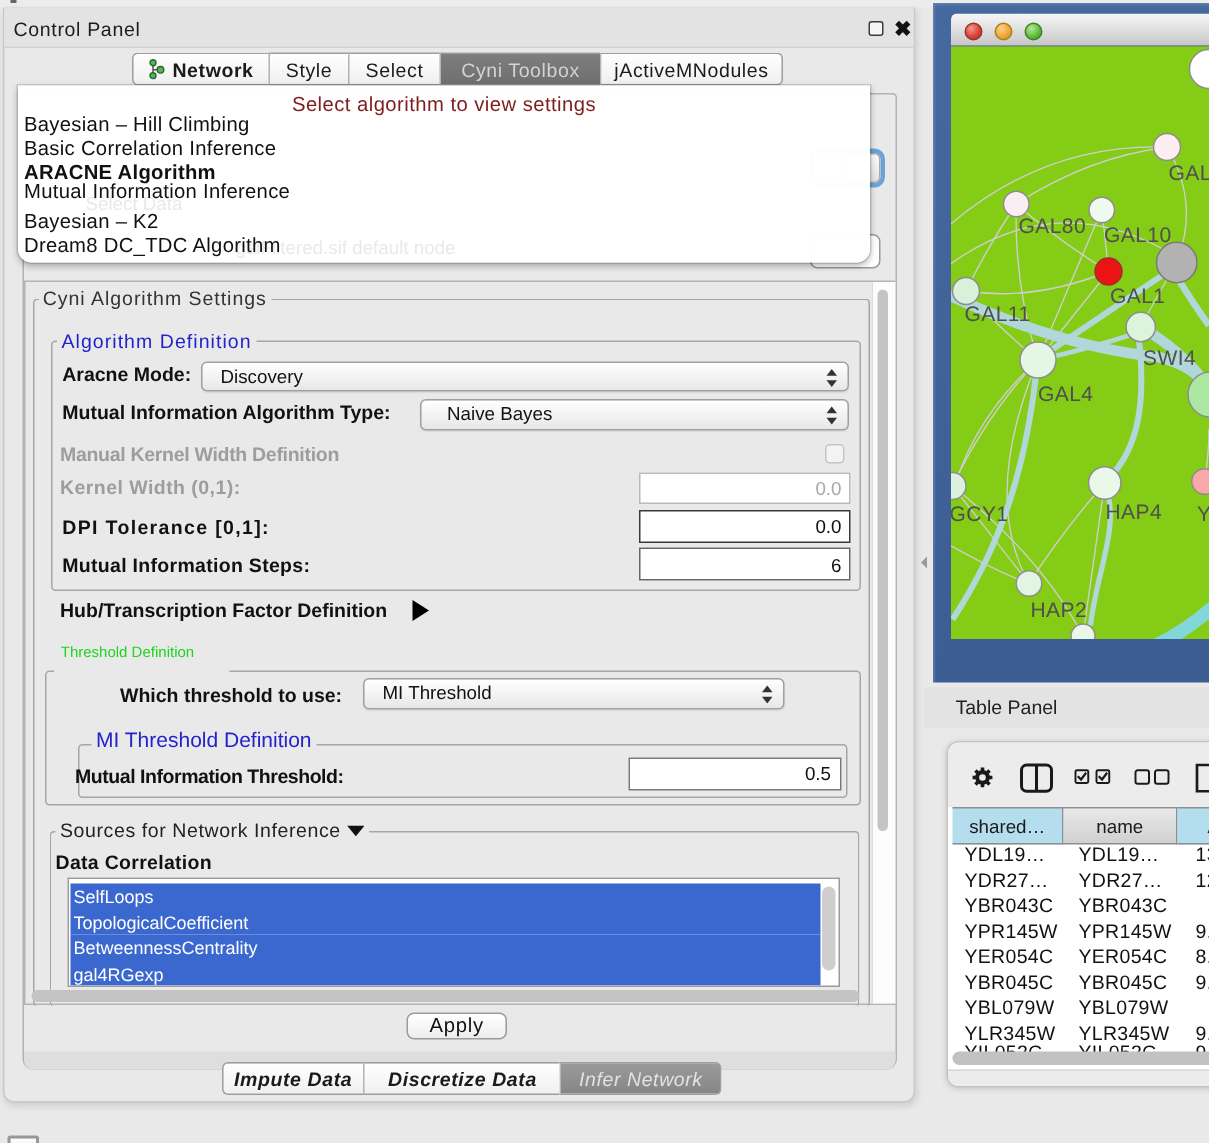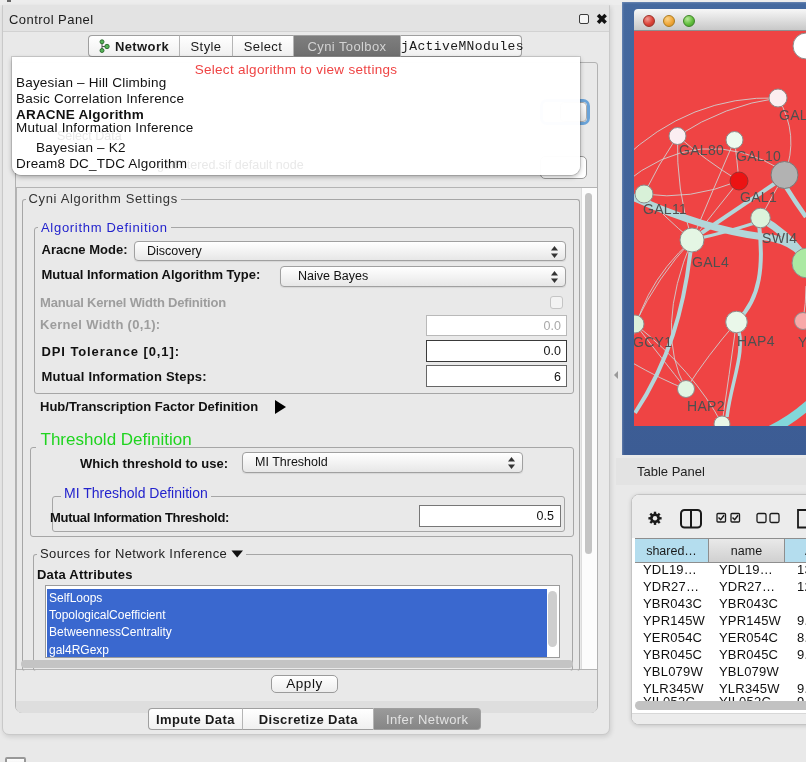--- a/index.html
+++ b/index.html
@@ -28,30 +28,30 @@
 .combo .ar { position:absolute; right:6px; top:3px; width:9px; height:14px; }
 .field { position:absolute; background:#fff; font-size:12.5px; color:#111; text-align:right; padding:3px 5px 0 0; }
 #dlist { left:45px; top:585px; width:515px; height:73px; border:1px solid #9b9b9b; background:#fff; overflow:hidden; }
 .drow { position:absolute; left:1px; width:500px; height:17.2px; background:#3a68cf; color:#fff; font-size:12px; padding:2.5px 0 0 2px; }
 #dscroll { position:absolute; right:2px; top:5px; width:9px; height:56px; background:#cecece; border-radius:5px; }
 #vsb { left:581px; top:188px; width:16px; height:481px; background:#fcfcfc; border-left:1px solid #dcdcdc; }
 #vsbThumb { left:584.5px; top:193px; width:7.5px; height:361px; background:#c4c4c4; border-radius:4px; }
 #hsbThumb { left:21px; top:659.5px; width:552px; height:8px; background:#c4c4c4; border-radius:4px; }
 #applyBtn { left:271px; top:675px; width:67px; height:18px; border:1px solid #9b9b9b; border-radius:5px; background:linear-gradient(#ffffff,#ededed); text-align:center; font-size:13.5px; color:#111; line-height:16px; letter-spacing:0.5px; }
 #btabStrip { left:16px; top:701px; width:581px; height:11.5px; background:#dedede; border-radius:0 0 6px 6px; }
-#btabs { left:147.6px; top:708px; height:21px; display:flex; font-size:13px; color:#1a1a1a; }
+#btabs { left:147.6px; top:708px; height:21px; display:flex; font-size:13px; color:#1a1a1a;font-style:italic; }
 #btabs .sel { background:linear-gradient(#9a9a9a,#868686); color:#e2e2e2; }
 #popup { left:12px; top:57px; width:568px; height:118px; background:rgba(255,255,255,0.98); border-radius:0 0 9px 9px; box-shadow:0 2px 5px rgba(0,0,0,0.3), 0 0 0 1px rgba(0,0,0,0.12); }
-#popup .ph { position:absolute; left:0; width:100%; text-align:center; top:5px; font-size:13.5px; color:#ef4444; letter-spacing:0.3px; }
+#popup .ph { position:absolute; left:0; width:100%; text-align:center; top:5px; font-size:13.5px; color:#7f1d1d; letter-spacing:0.3px; }
 .pitem { position:absolute; left:4px; font-size:13.5px; color:#111; white-space:nowrap; letter-spacing:0.2px; }
 .ghost { position:absolute; font-size:12.5px; color:#e9e9e9; white-space:nowrap; }
 #nv { left:622px; top:2px; width:184px; height:453px; background:linear-gradient(#45699f,#3c5c94); box-shadow:inset 1px 1px 2px rgba(255,255,255,0.2); }
 #nvTitle { left:634px; top:9px; width:172px; height:22px; background:linear-gradient(#f7f7f7,#c8c8c8); border-bottom:1px solid #8e8e8e; border-radius:4px 0 0 0; }
 .tl { position:absolute; top:6px; width:12px; height:12px; border-radius:50%; }
-#nvCanvas { left:634px; top:31px; width:172px; height:395px; background:#ef4444; overflow:hidden; }
+#nvCanvas { left:634px; top:31px; width:172px; height:395px; background:#84cc16; overflow:hidden; }
 #tpStrip { left:616px; top:458px; width:190px; height:27px; background:#e3e3e3; }
 #tpStripT { left:637px; top:464px; font-size:13px; color:#222; }
 #tp { left:631px; top:494px; width:180px; height:231px; background:#fff; border:1px solid #c4c4c4; border-radius:8px 0 0 8px; box-shadow:0 1px 4px rgba(0,0,0,0.15); overflow:hidden; }
 .hdrCell { position:absolute; top:43px; height:25px; border-top:1px solid #8e8e8e; border-bottom:1px solid #8e8e8e; font-size:12.5px; color:#1a1a1a; text-align:center; padding-top:5px; }
 .tcell { position:absolute; font-size:13px; color:#111; white-space:nowrap; letter-spacing:0.2px; }
 #tpHscroll { position:absolute; left:3px; top:206px; width:176px; height:9px; background:#c2c2c2; border-radius:5px; }
 #tpFoot { position:absolute; left:0; top:218px; width:100%; height:13px; background:#ececec; border-top:1px solid #d8d8d8; }
 #topStrip { left:0; top:0; width:806px; height:5px; background:#ededed; }
 #blIcon { left:5px; top:757px; width:21px; height:12px; border:2px solid #989898; border-radius:2px; background:linear-gradient(#ffffff,#e8e8e8); }
 </style>
@@ -73,21 +73,21 @@
   <div id="tabbar" class="abs">
     <div class="tab first" style="width:91px;"><svg width="11" height="14" viewBox="0 0 11 14" style="vertical-align:-2px;margin-right:5px">
           <path d="M3 3.5 L3 11 M3 7.5 L7.5 7.5" stroke="#555" stroke-width="1" fill="none"></path>
           <circle cx="3" cy="2.8" r="2" fill="#55b457" stroke="#27662a" stroke-width="0.9"></circle>
           <circle cx="8" cy="7.5" r="2.2" fill="#55b457" stroke="#27662a" stroke-width="0.9"></circle>
           <circle cx="3" cy="11.5" r="2" fill="#55b457" stroke="#27662a" stroke-width="0.9"></circle>
         </svg>Network</div>
     <div class="tab" style="width:53px;">Style</div>
     <div class="tab" style="width:61px;">Select</div>
     <div class="tab sel" style="width:107px;">Cyni Toolbox</div>
-    <div class="tab last" style="width:122px;font-family:Liberation Mono, monospace;">jActiveMNodules</div>
+    <div class="tab last" style="width:122px;">jActiveMNodules</div>
   </div>
 
   <div class="fs" style="left:22px;top:199px;width:558px;height:472px;border-bottom:none;"></div>
   <div class="flab" style="left:25.5px;top:191.4px;color:#333;letter-spacing:0.65px;">Cyni Algorithm Settings</div>
 
   <div class="fs" style="left:34px;top:227px;width:540px;height:167px;"></div>
   <div class="flab" style="left:38px;top:219.8px;color:#2323cd;letter-spacing:0.7px;">Algorithm Definition</div>
   <div class="lbl" style="left:41.5px;top:241.8px;">Aracne Mode:</div>
   <div class="combo" style="left:134px;top:241px;width:432px;height:20px;line-height:18px;">Discovery<span class="ar"><svg width="9" height="14">
           <path d="M4.5 1 L8 5.5 L1 5.5 Z" fill="#333"></path>
@@ -105,36 +105,36 @@
   <div class="lbl" style="left:41.5px;top:343.8px;letter-spacing:0.9px;">DPI Tolerance [0,1]:</div>
   <div class="field" style="left:426px;top:339.5px;width:141px;height:22px;border:1.6px solid #3a3a3a;padding-top:3.5px;">0.0</div>
   <div class="lbl" style="left:41.5px;top:368.8px;letter-spacing:0.2px;">Mutual Information Steps:</div>
   <div class="field" style="left:426px;top:364.5px;width:141px;height:22px;border:1px solid #666;padding-top:4px;">6</div>
 
   <div class="lbl" style="left:40px;top:398.8px;">Hub/Transcription Factor Definition</div>
   <div class="abs" style="left:274.5px;top:400px;width:0;height:0;border-left:11px solid #000;border-top:7.5px solid transparent;border-bottom:7.5px solid transparent;"></div>
 
   <div class="fs" style="left:30px;top:447px;width:544px;height:90px;"></div>
   <div class="abs" style="left:36px;top:446px;width:117px;height:3px;background:#e9e9e9;"></div>
-  <div class="flab" style="left:37.5px;top:429.8px;color:#1fd41f;letter-spacing:0px;background:none;font-size:17px;">Threshold Definition</div>
+  <div class="flab" style="left:37.5px;top:429.8px;color:#1fd41f;letter-spacing:0px;background:none;font-size:10px;">Threshold Definition</div>
   <div class="lbl" style="left:80px;top:455.6px;">Which threshold to use:</div>
   <div class="combo" style="left:242px;top:452px;width:281px;">MI Threshold<span class="ar"><svg width="9" height="14">
           <path d="M4.5 1 L8 5.5 L1 5.5 Z" fill="#333"></path>
           <path d="M4.5 13 L8 8.5 L1 8.5 Z" fill="#333"></path>
         </svg></span></div>
   <div class="fs" style="left:52px;top:496px;width:513px;height:36px;"></div>
   <div class="flab" style="left:61px;top:484.8px;color:#2323cd;letter-spacing:0px;font-size:14px;">MI Threshold Definition</div>
   <div class="lbl" style="left:50px;top:510.3px;letter-spacing:-0.3px;">Mutual Information Threshold:</div>
   <div class="field" style="left:419px;top:505px;width:142px;height:22px;border:1px solid #777;padding-right:6px;">0.5</div>
 
   <div class="fs" style="left:33px;top:553.5px;width:540px;height:117px;border-bottom:none;"></div>
   <div class="flab" style="left:37px;top:545.8px;color:#222;letter-spacing:0.4px;">Sources for Network Inference <svg width="12" height="9" style="vertical-align:0px">
         <path d="M0.5 1.5 L12 1.5 L6.2 8.5 Z" fill="#111"></path>
       </svg></div>
-  <div class="lbl" style="left:37px;top:567.3px;letter-spacing:0.2px;">Data Attributes</div>
+  <div class="lbl" style="left:37px;top:567.3px;letter-spacing:0.2px;">Data Correlation</div>
   <div id="dlist" class="abs">
     <div class="drow" style="top:2.5px;">SelfLoops</div>
     <div class="drow" style="top:19.7px;">TopologicalCoefficient</div>
     <div class="drow" style="top:36.9px;">BetweennessCentrality</div>
     <div class="drow" style="top:54.1px;">gal4RGexp</div>
     <div id="dscroll"></div>
   </div>
 
   <div id="vsb" class="abs"></div>
   <div id="vsbThumb" class="abs"></div>
@@ -153,21 +153,21 @@
   <div class="abs" style="left:540px;top:156px;width:47px;height:23px;border:1px solid #999;border-radius:5px;background:#fff;"></div>
 
   <div id="popup" class="abs">
     <div class="ph">Select algorithm to view settings</div>
     <div class="ghost" style="left:145px;top:101px;">galFiltered.sif default node</div>
     <div class="ghost" style="left:45px;top:72px;">Select Data</div>
     <div class="pitem" style="top:17.5px;">Bayesian – Hill Climbing</div>
     <div class="pitem" style="top:33.8px;">Basic Correlation Inference</div>
     <div class="pitem b" style="top:50.1px;">ARACNE Algorithm</div>
     <div class="pitem" style="top:63px;">Mutual Information Inference</div>
-    <div class="pitem" style="top:82.5px;margin-left:20px;">Bayesian – K2</div>
+    <div class="pitem" style="top:82.5px;">Bayesian – K2</div>
     <div class="pitem" style="top:98.8px;">Dream8 DC_TDC Algorithm</div>
   </div>
 
   <div class="abs" style="left:614px;top:371px;width:0;height:0;border-right:4px solid #9a9a9a;border-top:4px solid transparent;border-bottom:4px solid transparent;"></div>
 
   <div id="nv" class="abs"></div>
   <div id="nvTitle" class="abs">
     <div class="tl" style="left:9px;background:radial-gradient(circle at 35% 30%,#f09a93,#dc4338 55%,#b03228);border:0.5px solid #9e2f27;"></div>
     <div class="tl" style="left:29px;background:radial-gradient(circle at 35% 30%,#fad389,#f0a73a 55%,#cf8a1e);border:0.5px solid #ad7c1d;"></div>
     <div class="tl" style="left:49px;background:radial-gradient(circle at 35% 30%,#b8e89a,#62bf3d 55%,#3f9427);border:0.5px solid #3d8427;"></div>

